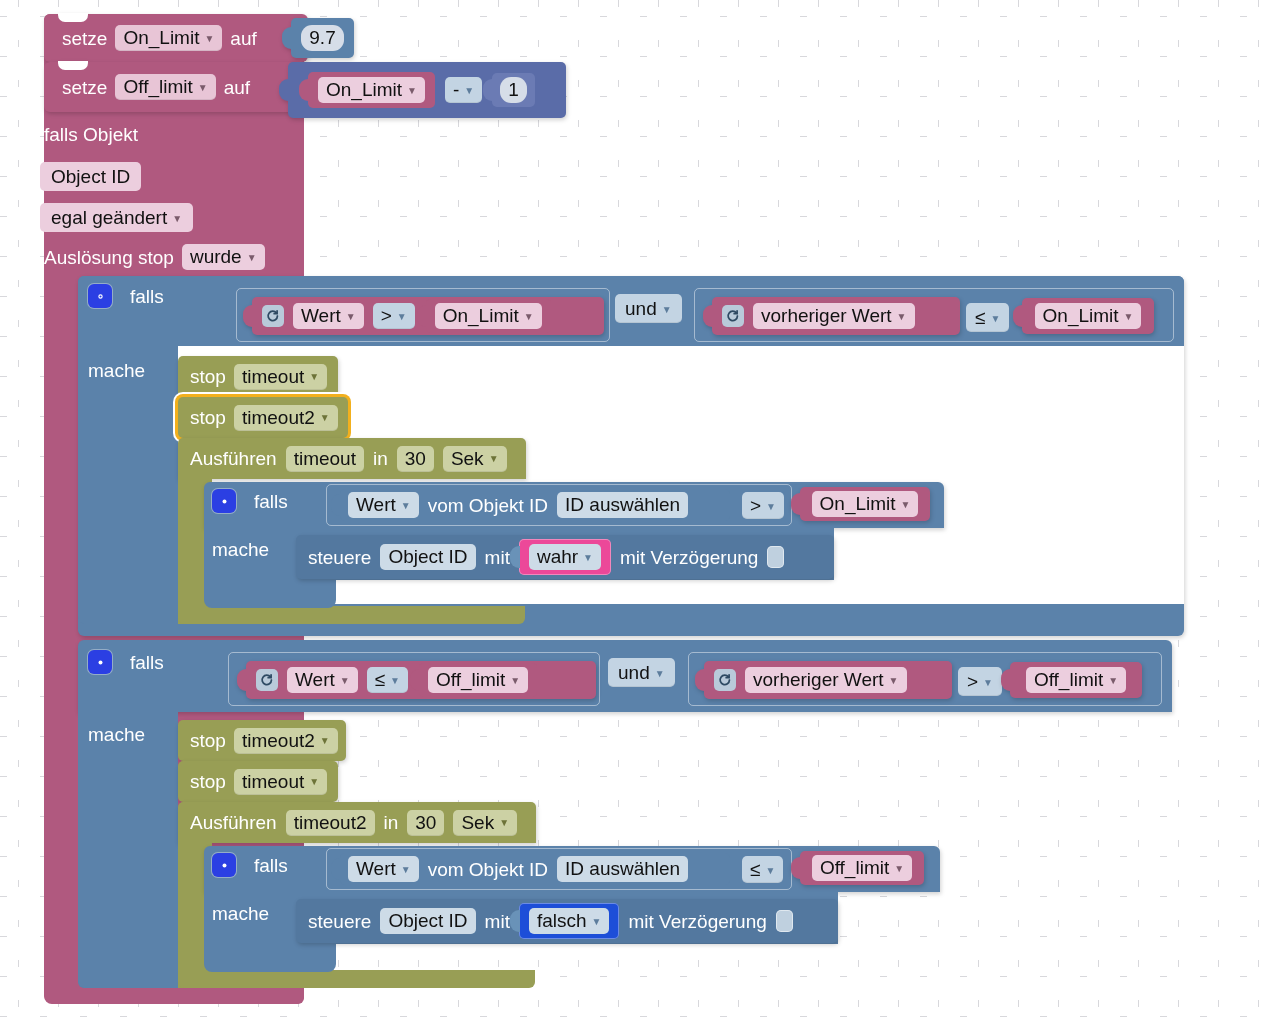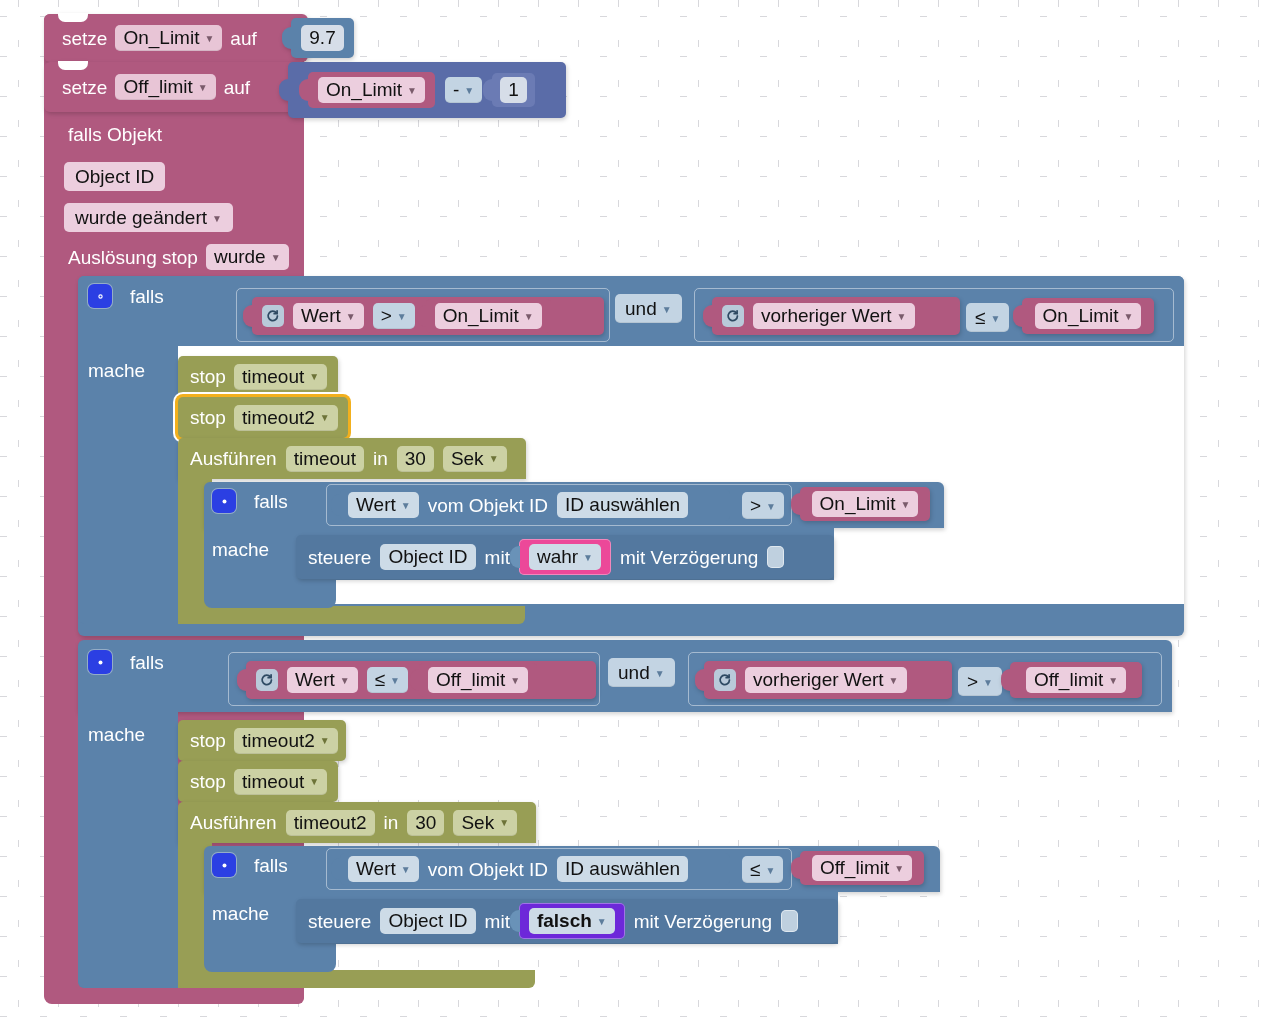--- a/index.html
+++ b/index.html
@@ -48,21 +48,21 @@
   }
   .field .caret{font-size:10px;line-height:1;color:#7a5b6b;transform:translateY(1px);}
   .field.bluefield .caret{color:#5d7d9c;}
   .field.olive .caret{color:#6d7338;}
 
   .f-pink{background:#e8c5d6;box-shadow:inset 0 -1px 0 rgba(0,0,0,.08);}
   .f-pink2{background:#eccede;}
   .f-blue{background:#c3d4e3;box-shadow:inset 0 -1px 0 rgba(0,0,0,.07);}
   .f-blue2{background:#cddbe7;}
   .f-olive{background:#ccd1a4;box-shadow:inset 0 -1px 0 rgba(0,0,0,.08);}
-  .f-num{background:#d6dde8;}
+  .f-num{background:#d6dde8;border-radius:11px;}
 
   
   .body-magenta{background:#b0597f;}
   .body-magenta-d{background:#a8527a;}
   .body-blue{background:#5b82aa;}
   .body-blue-d{background:#53789f;}
   .body-olive{background:#989e55;}
 
   
   .tab{
@@ -164,27 +164,27 @@
         <span>-</span>
         <span class="caret">▼</span>
       </span>
       <span class="blk" style="position:relative;border-radius:5px;background:#6b7bb4;padding:4px 8px;">
         <span class="tab" style="background:#6b7bb4;"></span>
         <span class="field f-num">1</span>
       </span>
     </div>
   </div>
 
-  <div class="blk" style="left:68px;top:122px;width:240px;height:150px;">
+  <div class="blk" style="left:44px;top:122px;width:240px;height:150px;">
     <div class="label" style="position:absolute;left:0;top:3px;">falls Objekt</div>
     <span class="field f-pink2" style="position:absolute;left:-4px;top:40px;padding:5px 11px;">
       <span>Object ID</span>
     </span>
     <span class="field f-pink2" style="position:absolute;left:-4px;top:81px;padding:5px 11px;">
-      <span>wurde geändert</span>
+      <span>egal geändert</span>
       <span class="caret">▼</span>
     </span>
     <div class="row" style="position:absolute;left:0;top:122px;gap:8px;">
       <span class="label">Auslösung stop</span>
       <span class="field f-pink2">
         <span>wurde</span>
         <span class="caret">▼</span>
       </span>
     </div>
   </div>
@@ -534,21 +534,21 @@
 
   <span class="label" style="position:absolute;left:212px;top:904px;">mache</span>
 
   <div class="blk body-blue-d shadow" style="left:296px;top:899px;width:542px;height:44px;border-radius:5px;">
     <div class="row" style="height:44px;padding-left:12px;gap:9px;">
       <span class="label">steuere</span>
       <span class="field f-blue2">
         <span>Object ID</span>
       </span>
       <span class="label">mit</span>
-      <span class="blk" style="position:relative;border-radius:5px;background:#6d28d9;padding:5px 10px;box-shadow:inset 0 0 0 1px rgba(255,255,255,.35);font-weight:bold;">
+      <span class="blk" style="position:relative;border-radius:5px;background:#1d4ed8;padding:5px 10px;box-shadow:inset 0 0 0 1px rgba(255,255,255,.35);">
         <span class="tab" style="background:#6992b8;"></span>
         <span class="field f-blue2 bluefield">
           <span>falsch</span>
           <span class="caret">▼</span>
         </span>
       </span>
       <span class="label">mit Verzögerung</span>
       <span class="cbox"></span>
     </div>
   </div>

